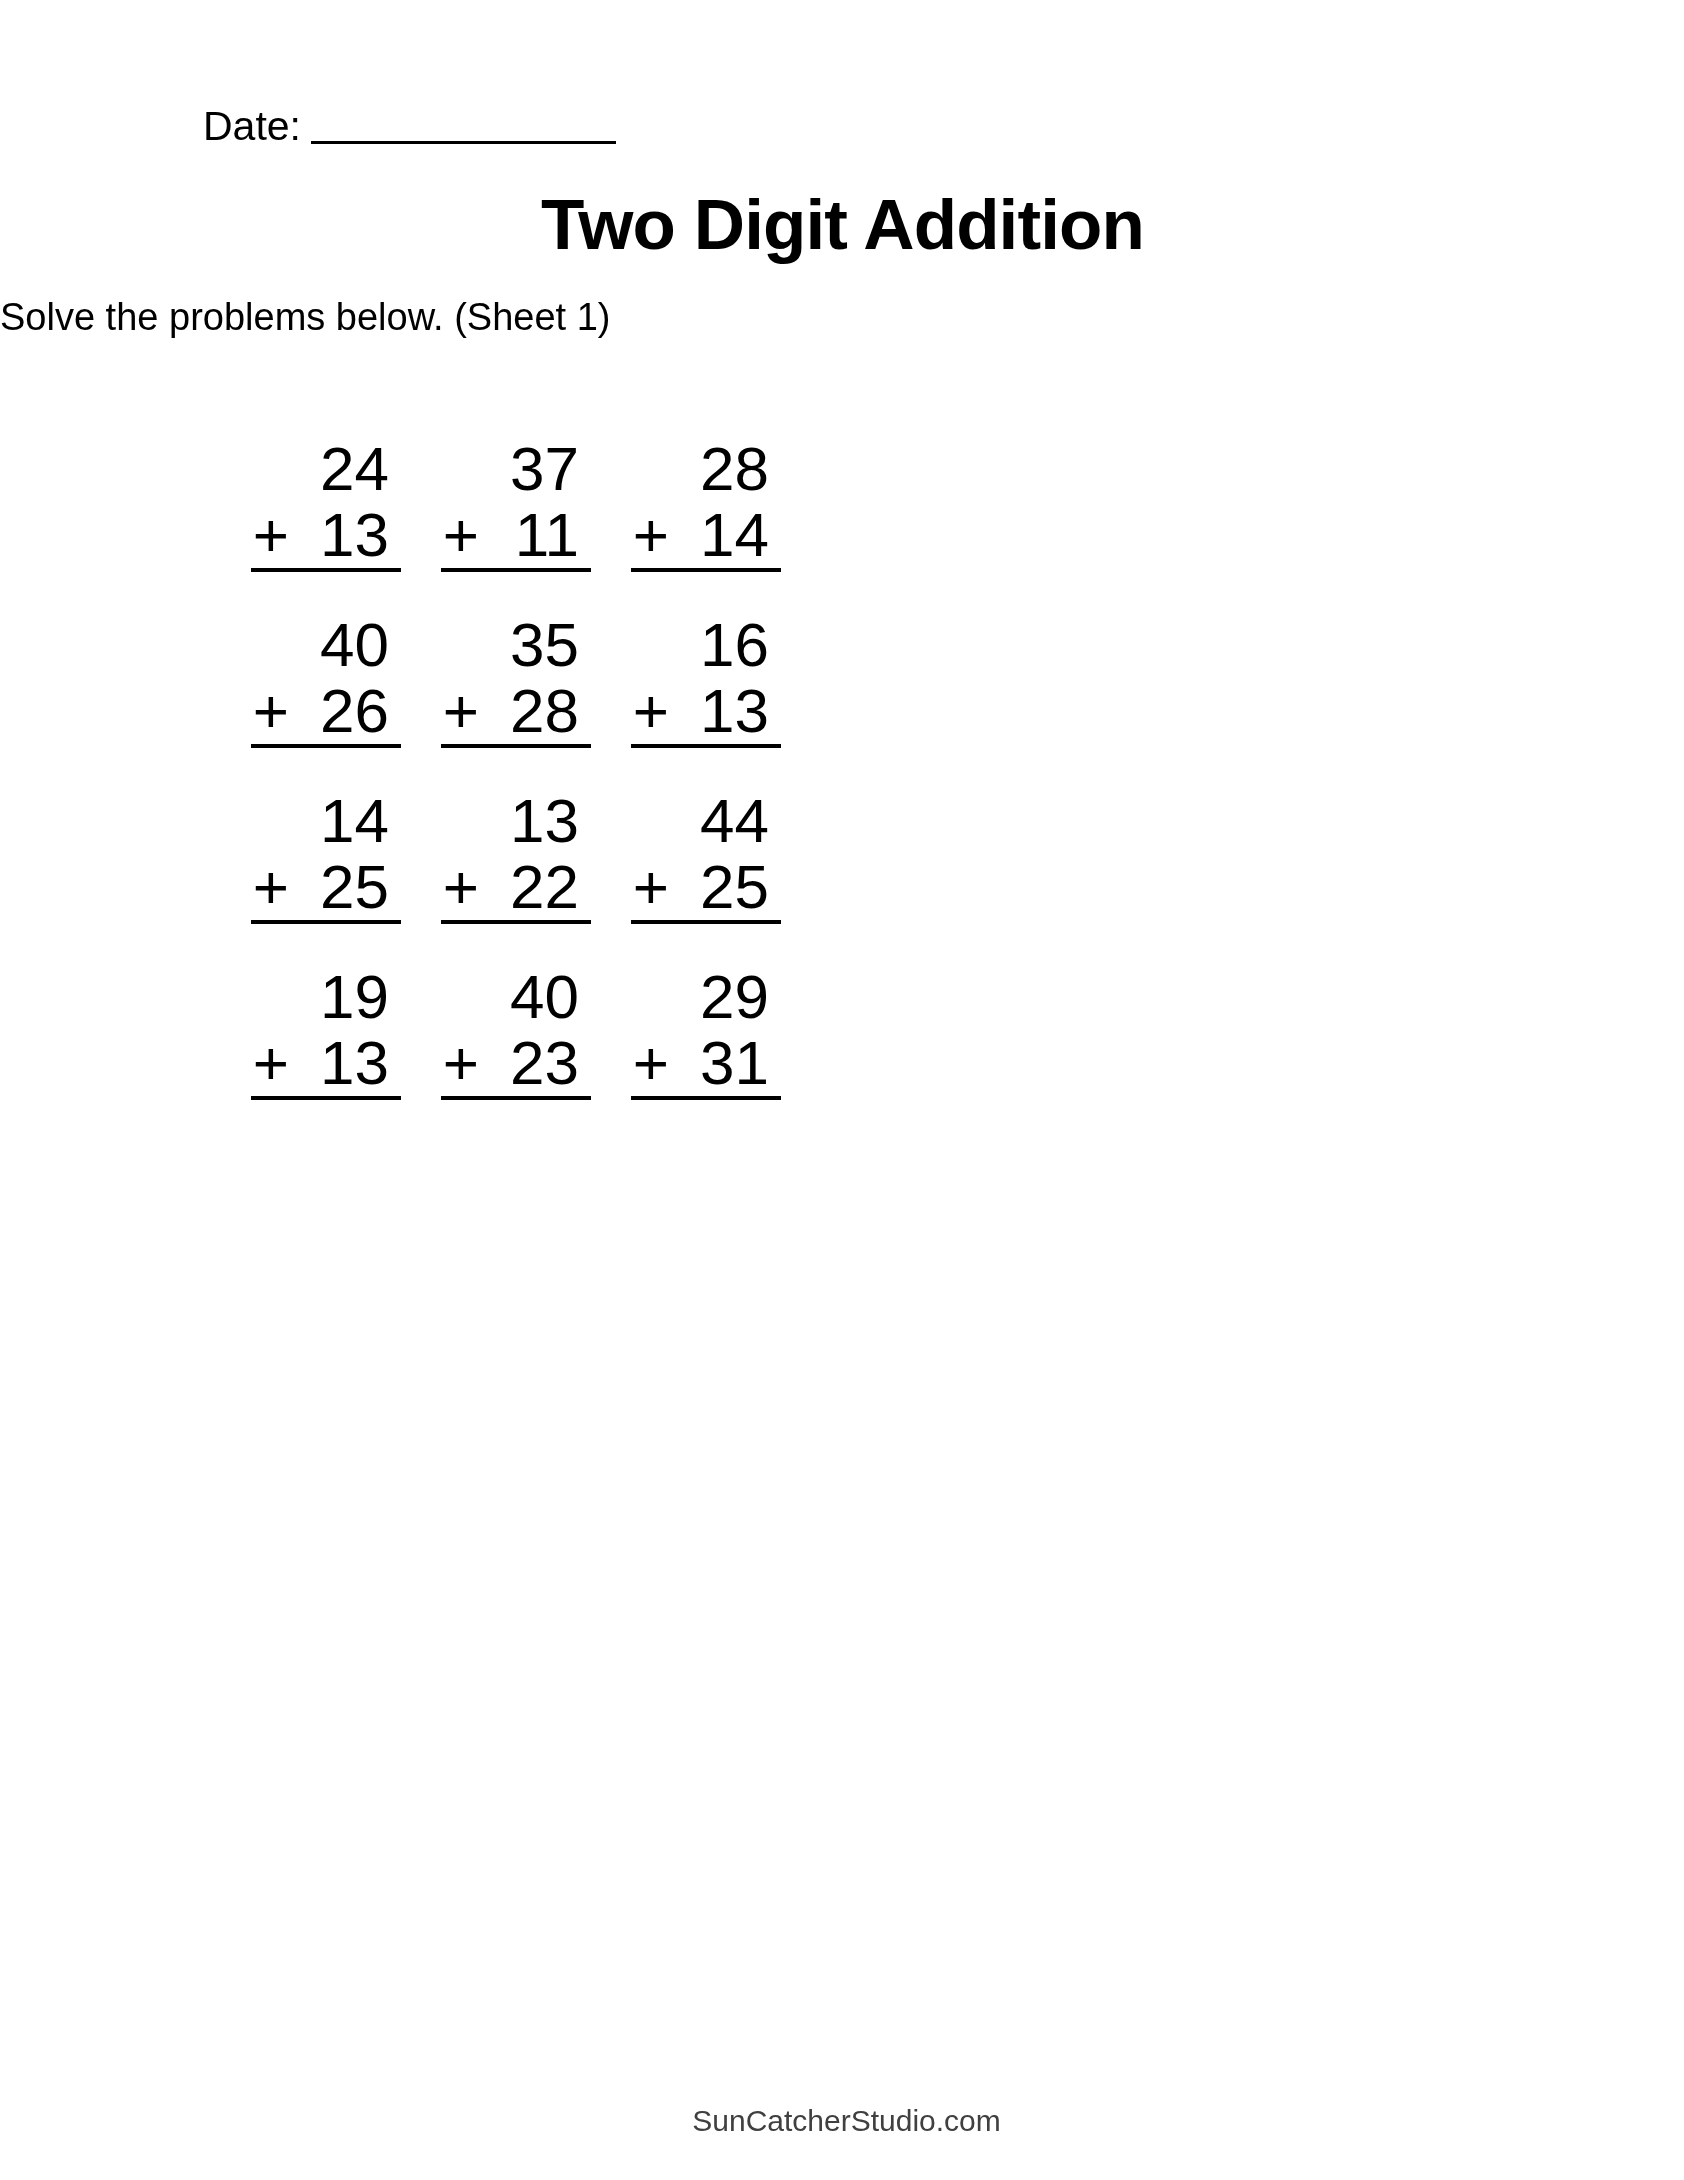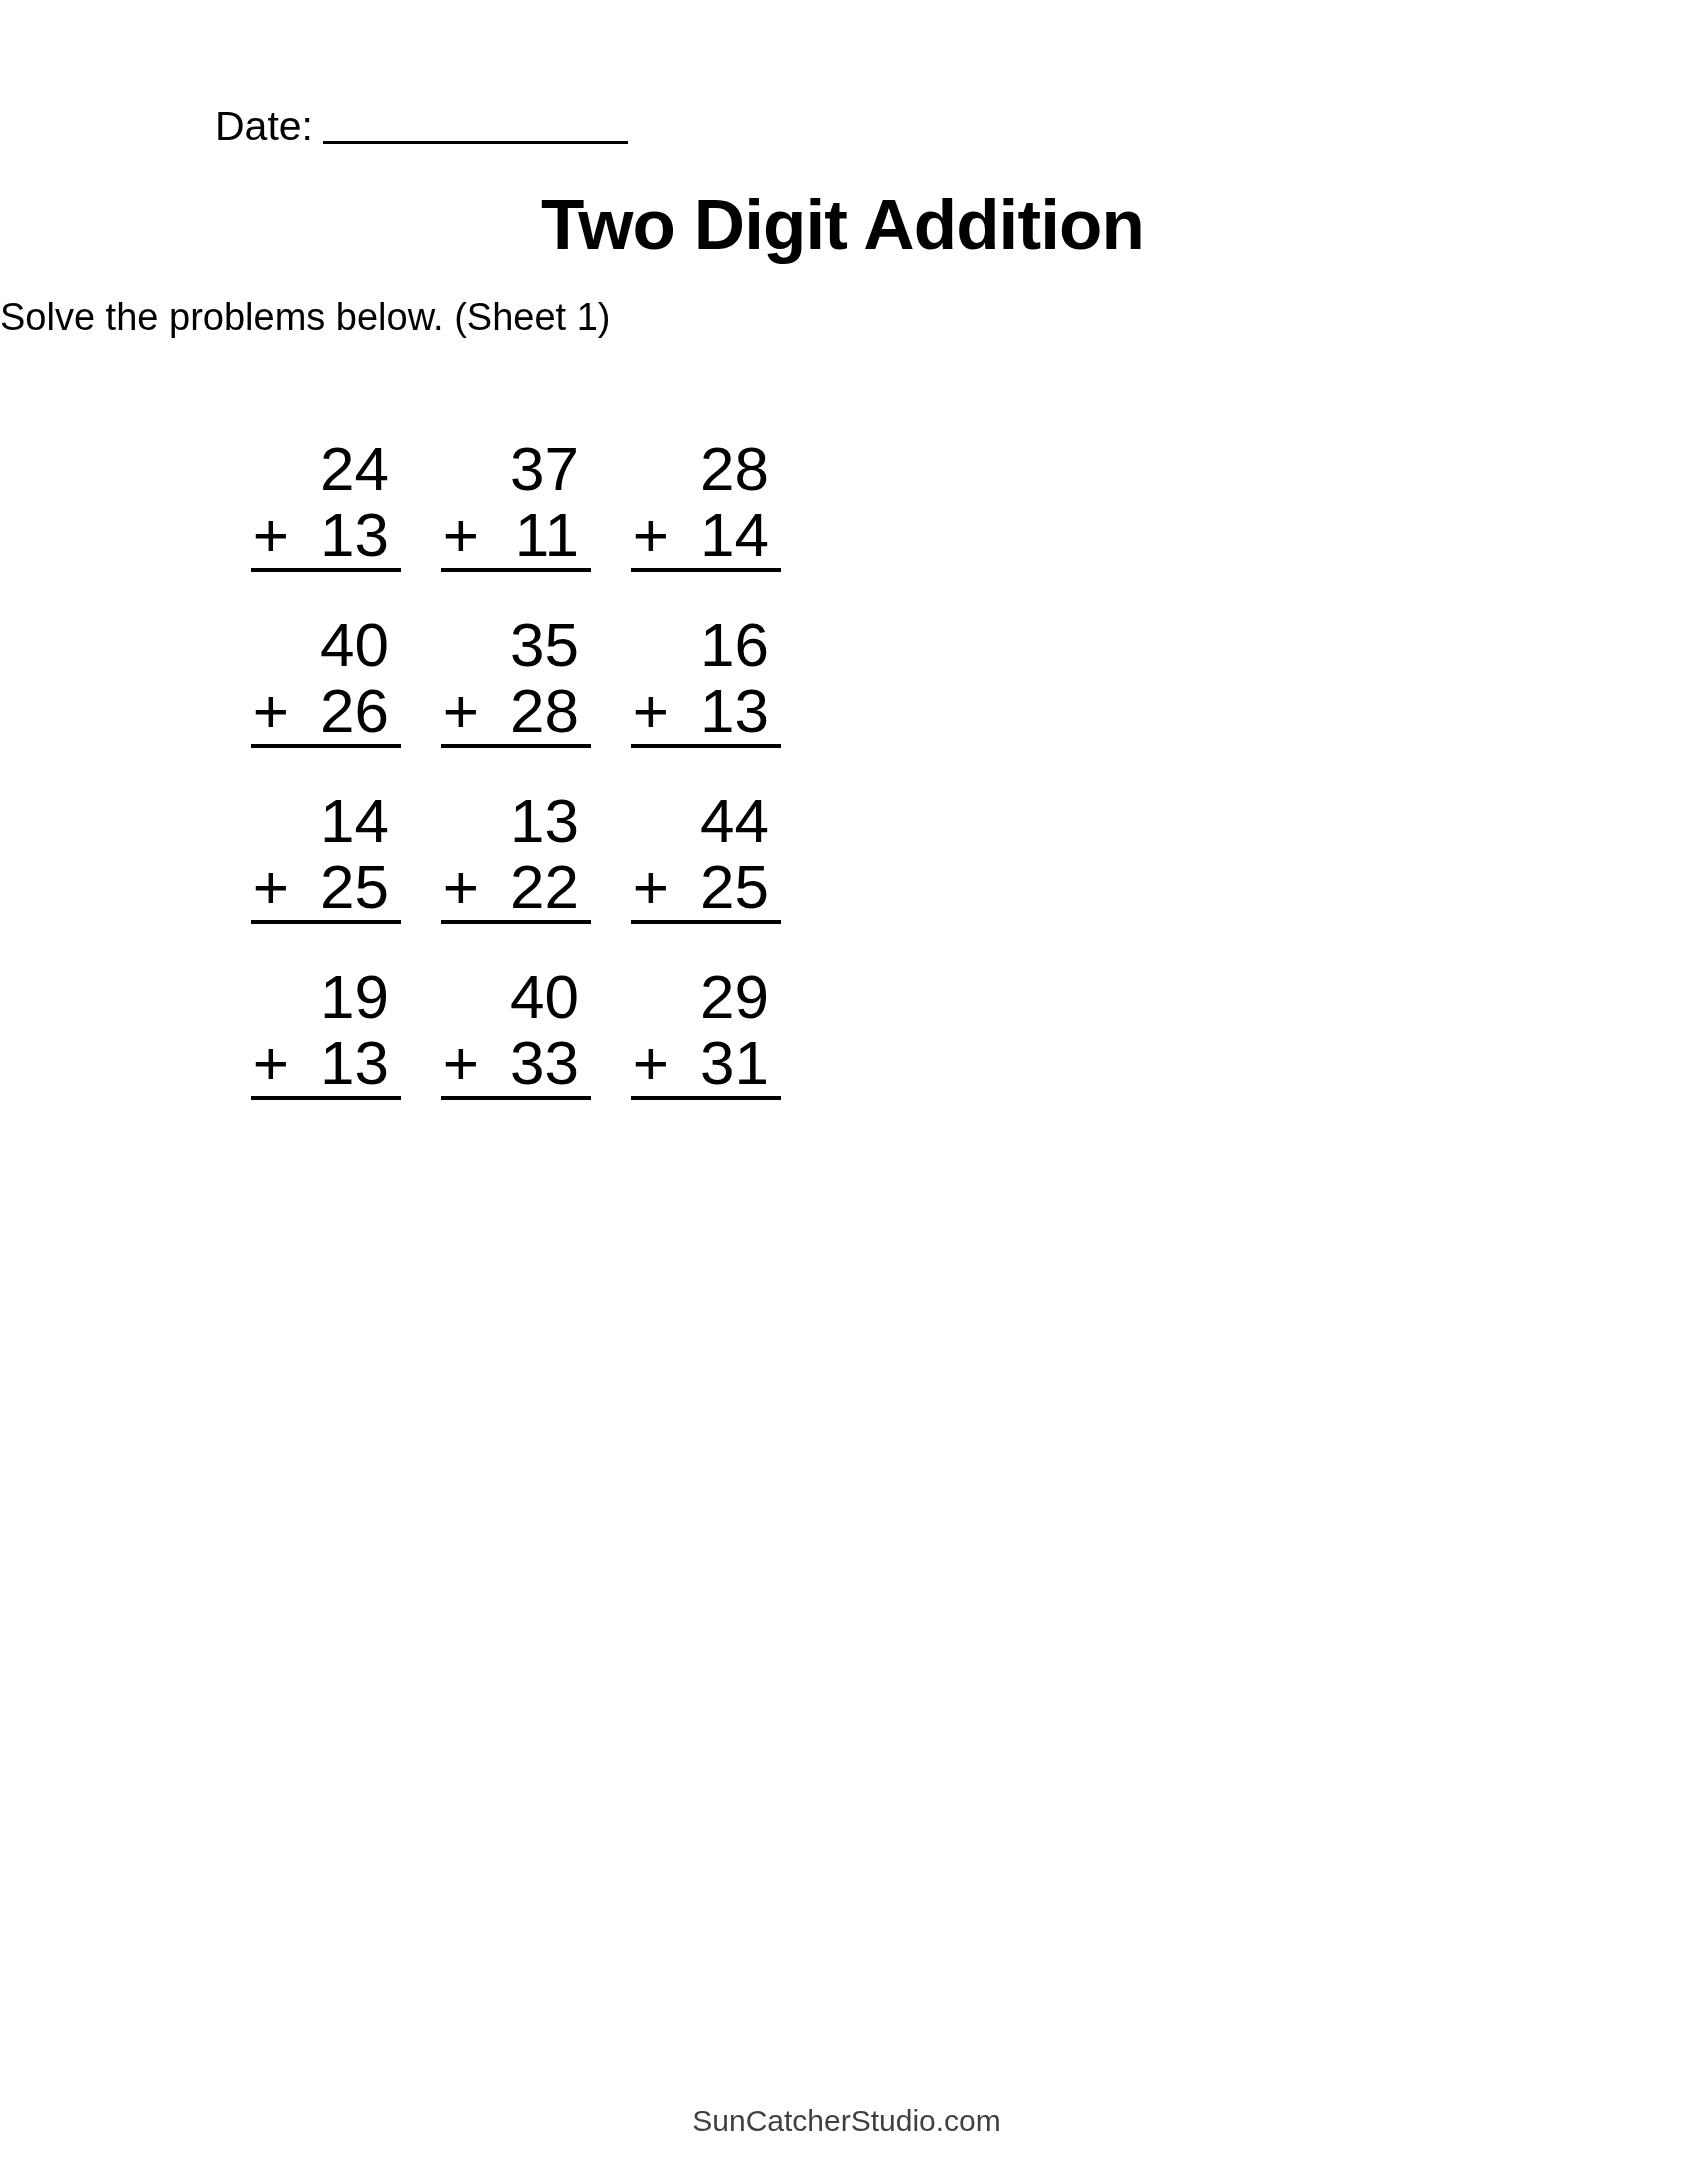--- a/index.html
+++ b/index.html
@@ -27,21 +27,21 @@
     font-size: 41px;
     line-height: 1.1;
     white-space: nowrap;
   }
   .blank-line {
     border-bottom: 3.4px solid #000000;
     height: 8.5px;
     margin-left: 10.2px;
     margin-bottom: 5.1px;
   }
-  .field-date { left: 203px; top: 104px; margin-left: 12px; }
+  .field-date { left: 203px; top: 104px; }
   .field-date .blank-line { width: 305px; }
   .field-name { left: 843px; top: 104px; }
   .field-name .blank-line { width: 521px; }
 
   
   .title {
     position: absolute;
     top: 189px;
     left: 0;
     width: 100%;
@@ -206,21 +206,21 @@
         <span>+</span>
         <span>13</span>
       </div>
       <div class="answer-line"></div>
     </div>
 
     <div class="problem">
       <div class="addend-top">40</div>
       <div class="addend-bottom-row">
         <span>+</span>
-        <span>33</span>
+        <span>23</span>
       </div>
       <div class="answer-line"></div>
     </div>
 
     <div class="problem">
       <div class="addend-top">29</div>
       <div class="addend-bottom-row">
         <span>+</span>
         <span>31</span>
       </div>

